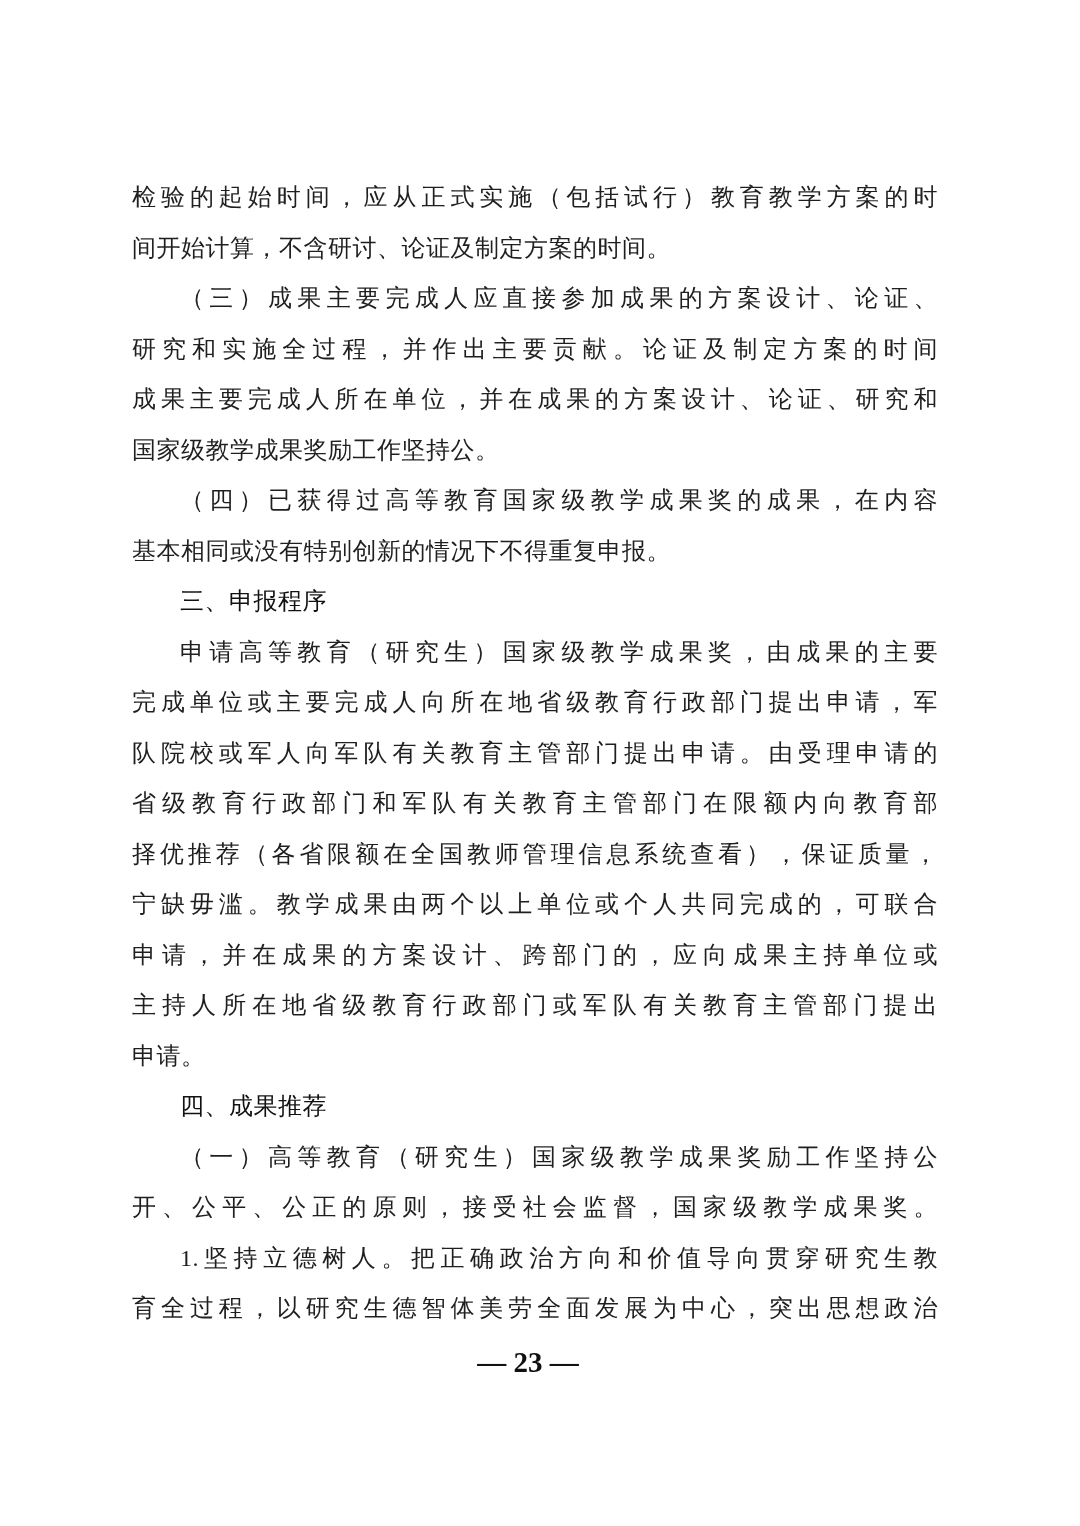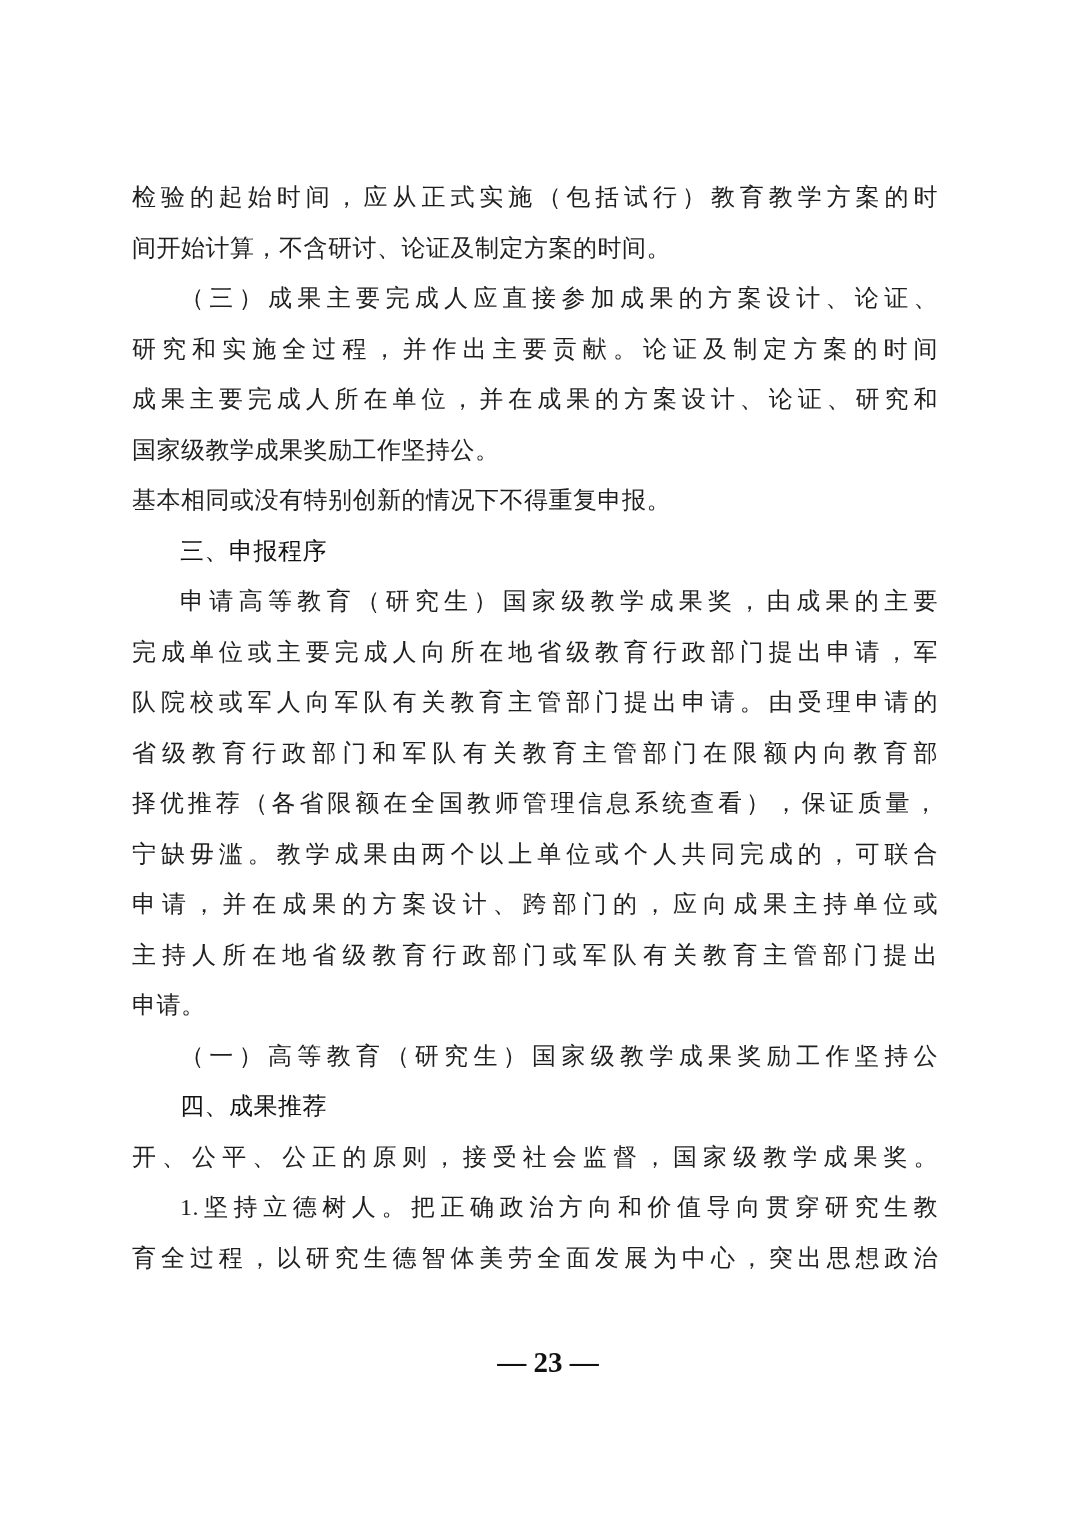--- a/index.html
+++ b/index.html
@@ -52,47 +52,47 @@
     position: absolute;
     top: 1338px;
     left: 0;
     width: 1056px;
     text-align: center;
     font-size: 29px;
     line-height: 48px;
     font-weight: 700;
     color: #111111;
     font-family: "Liberation Serif", "DejaVu Serif", serif;
-    padding-left: 20px;
   }
 </style>
 </head>
 <body>
 
 <div class="page">
   <div class="content">
     <div class="line justify">检验的起始时间，应从正式实施（包括试行）教育教学方案的时</div>
     <div class="line">间开始计算，不含研讨、论证及制定方案的时间。</div>
     <div class="line justify indent">（三）成果主要完成人应直接参加成果的方案设计、论证、</div>
     <div class="line justify">研究和实施全过程，并作出主要贡献。论证及制定方案的时间</div>
     <div class="line justify">成果主要完成人所在单位，并在成果的方案设计、论证、研究和</div>
     <div class="line">国家级教学成果奖励工作坚持公。</div>
+    <div class="line justify indent">（四）已获得过高等教育国家级教学成果奖的成果，在内容</div>
     <div class="line">基本相同或没有特别创新的情况下不得重复申报。</div>
     <div class="line heading indent">三、申报程序</div>
     <div class="line justify indent">申请高等教育（研究生）国家级教学成果奖，由成果的主要</div>
     <div class="line justify">完成单位或主要完成人向所在地省级教育行政部门提出申请，军</div>
     <div class="line justify">队院校或军人向军队有关教育主管部门提出申请。由受理申请的</div>
     <div class="line justify">省级教育行政部门和军队有关教育主管部门在限额内向教育部</div>
     <div class="line justify">择优推荐（各省限额在全国教师管理信息系统查看），保证质量，</div>
     <div class="line justify">宁缺毋滥。教学成果由两个以上单位或个人共同完成的，可联合</div>
     <div class="line justify">申请，并在成果的方案设计、跨部门的，应向成果主持单位或</div>
     <div class="line justify">主持人所在地省级教育行政部门或军队有关教育主管部门提出</div>
     <div class="line">申请。</div>
+    <div class="line heading indent">四、成果推荐</div>
     <div class="line justify indent">（一）高等教育（研究生）国家级教学成果奖励工作坚持公</div>
-    <div class="line heading indent">四、成果推荐</div>
     <div class="line justify">开、公平、公正的原则，接受社会监督，国家级教学成果奖。</div>
     <div class="line justify indent">1.坚持立德树人。把正确政治方向和价值导向贯穿研究生教</div>
     <div class="line justify">育全过程，以研究生德智体美劳全面发展为中心，突出思想政治</div>
   </div>
   <div class="footer">
     <span>— 23 —</span>
   </div>
 </div>
 
 </body></html>

